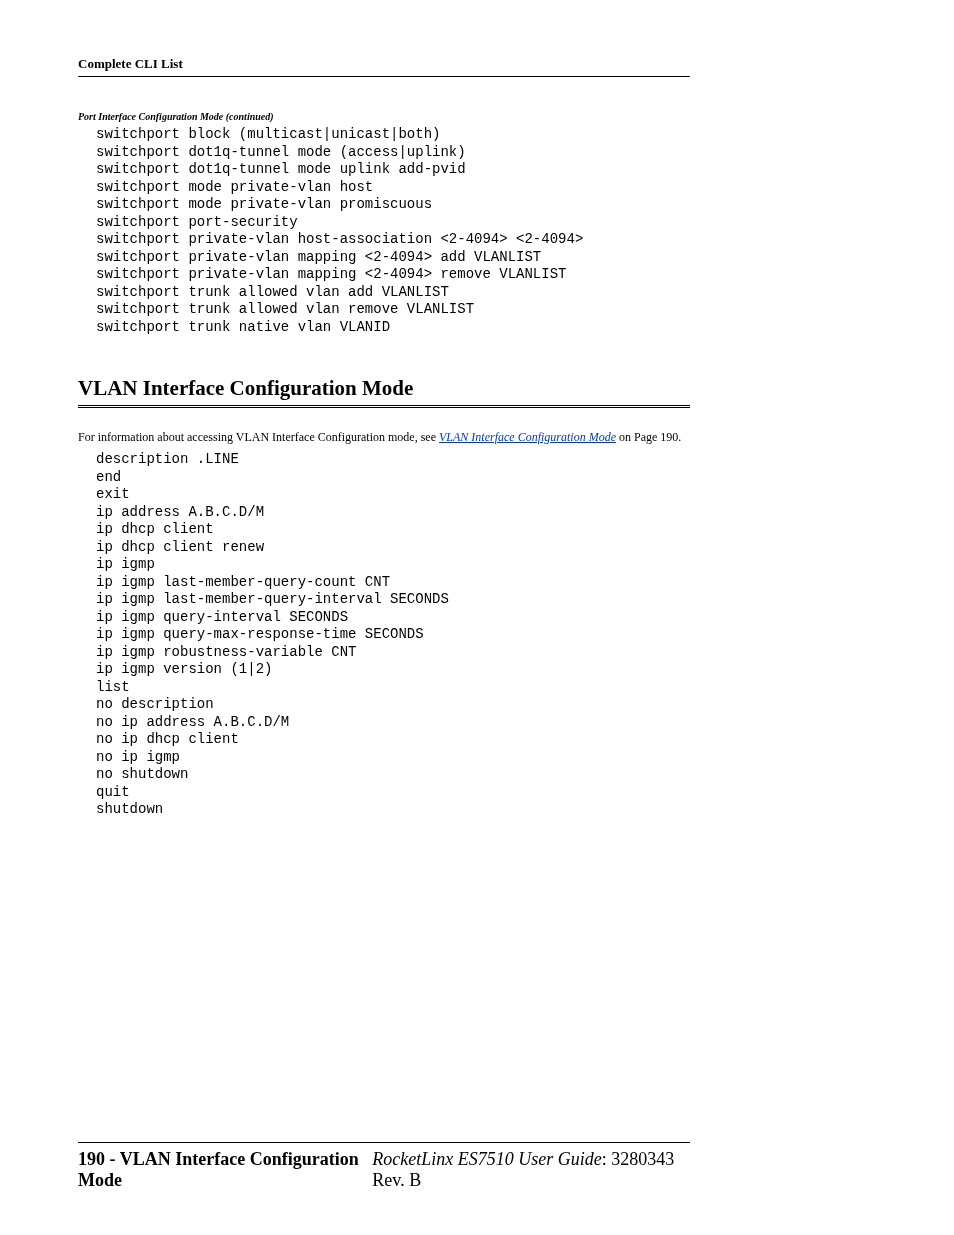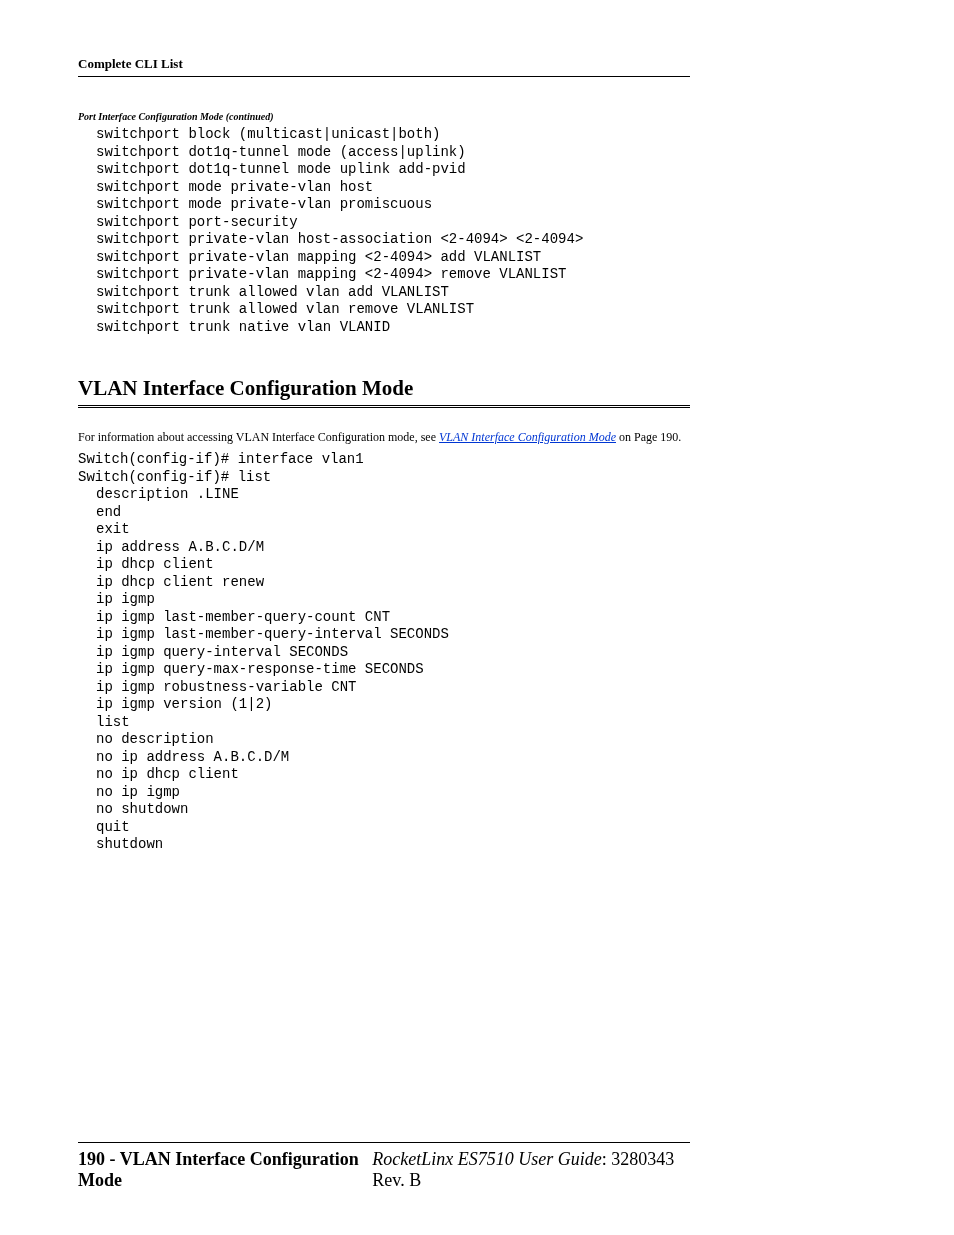--- a/index.html
+++ b/index.html
@@ -107,22 +107,20 @@
 switchport trunk allowed vlan remove VLANLIST
 switchport trunk native vlan VLANID</pre>
 
   <div class="section-heading">VLAN Interface Configuration Mode</div>
   <hr class="section-rule">
 
   <p class="body-text">
     <span>For information about accessing VLAN Interface Configuration mode, see </span><a href="#" class="doc-link">VLAN Interface Configuration Mode</a><span> on Page 190.</span>
   </p>
 
-  <pre class="code-block noindent">Switch(config-if)# interface vlan1
-Switch(config-if)# list</pre>
   <pre class="code-block">description .LINE
 end
 exit
 ip address A.B.C.D/M
 ip dhcp client
 ip dhcp client renew
 ip igmp
 ip igmp last-member-query-count CNT
 ip igmp last-member-query-interval SECONDS
 ip igmp query-interval SECONDS

